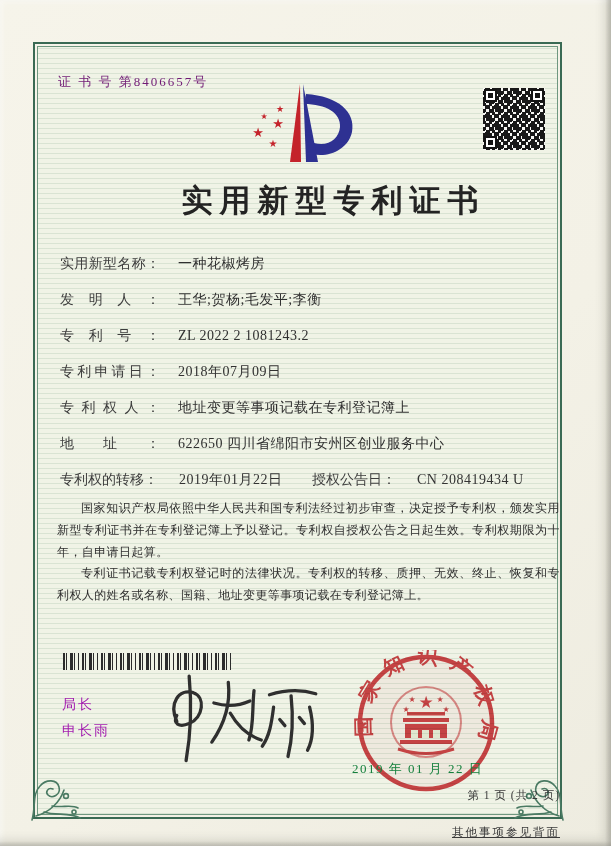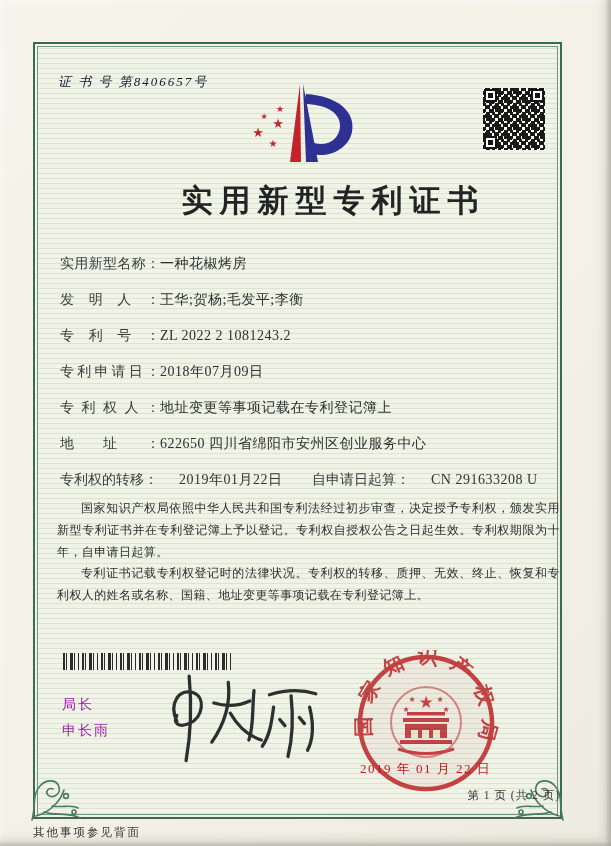--- a/index.html
+++ b/index.html
@@ -26,21 +26,21 @@
     outline-offset:2px;
     background-color:#f0f3e6;
     background-image:repeating-linear-gradient(0deg,
        rgba(125,165,135,.20) 0 1px, rgba(125,165,135,0) 1px 5px);
   }
   .corner{position:absolute;width:62px;height:62px;color:#4a7a63;}
   .corner svg{width:100%;height:100%;}
   .corner.bl{left:-12px;bottom:-10px;}
   .corner.br{right:-12px;bottom:-10px;transform:scaleX(-1);}
 
-  .cert-no{position:absolute;left:58px;top:73px;font-size:13px;color:#0f172a;letter-spacing:2px;font-style:italic;}
+  .cert-no{position:absolute;left:58px;top:73px;font-size:13px;color:#701a75;letter-spacing:2px;}
 
   .logo{position:absolute;left:240px;top:82px;width:125px;height:85px;}
 
   .qr{position:absolute;left:483px;top:88px;width:62px;height:62px;background-color:#f7f7f4;
     background-image:
       repeating-conic-gradient(#191919 0% 25%, rgba(0,0,0,0) 0% 50%),
       repeating-conic-gradient(#191919 0% 25%, #f7f7f4 0% 50%);
     background-size:9px 9px, 6px 6px;
     background-position:2px 3px, 0 0;
   }
@@ -48,45 +48,45 @@
   .finder::after{content:"";position:absolute;left:2px;top:2px;width:5px;height:5px;background:#141414;}
   .finder.tl{left:1px;top:1px;} .finder.tr{right:1px;top:1px;} .finder.bl{left:1px;bottom:1px;}
 
   .doc-title{position:absolute;left:33px;top:180px;width:601px;text-align:center;
     font-size:31px;font-weight:bold;letter-spacing:7px;color:#232323;}
 
   .fields{position:absolute;left:60px;top:246px;width:480px;font-size:14px;color:#333;}
   .frow{line-height:36px;height:36px;white-space:nowrap;position:relative;}
   .flabel{display:inline-block;width:100px;text-align:justify;text-align-last:justify;
     -moz-text-align-last:justify;color:#3d3d3d;vertical-align:top;}
-  .fvalue{margin-left:0;color:#303030;letter-spacing:.5px;}
+  .fvalue{margin-left:18px;color:#303030;letter-spacing:.5px;}
   .grant-num{position:absolute;left:252px;top:0;}
   .glabel{color:#3d3d3d;} .gvalue{margin-left:21px;letter-spacing:.5px;}
 
   .paras{position:absolute;left:57px;top:498px;width:503px;font-size:12px;line-height:1.82;
     text-align:justify;color:#2e2e2e;letter-spacing:.4px;}
   .paras p{margin:0;text-indent:2em;}
 
   .barcode{position:absolute;left:63px;top:653px;width:168px;height:17px;
     background:repeating-linear-gradient(90deg,
       #2c2c2c 0 2px,#f0f3e6 2px 3px,#2c2c2c 3px 4px,#f0f3e6 4px 7px,
       #2c2c2c 7px 10px,#f0f3e6 10px 11px,#2c2c2c 11px 12px,#f0f3e6 12px 15px,
       #2c2c2c 15px 16px,#f0f3e6 16px 19px);
   }
 
   .signer{position:absolute;left:62px;top:692px;font-size:14px;color:#a21caf;line-height:26px;letter-spacing:2px;}
   .signature{position:absolute;left:148px;top:668px;width:175px;height:100px;}
 
   .seal{position:absolute;left:353px;top:650px;width:146px;height:146px;mix-blend-mode:multiply;opacity:.94;}
-  .seal-date{position:absolute;left:360px;top:760px;font-size:13px;color:#b91c1c;letter-spacing:1.5px;z-index:3;}
+  .seal-date{position:absolute;left:352px;top:760px;font-size:13px;color:#15803d;letter-spacing:1.5px;z-index:3;}
 
   .page-info{position:absolute;left:33px;top:788px;width:527px;text-align:right;
     font-size:11.5px;color:#3a3a3a;letter-spacing:1px;}
-  .back-note{position:absolute;left:33px;top:825px;width:527px;text-align:left;
-    font-size:11.5px;color:#3a3a3a;letter-spacing:2px;}
+  .back-note{position:absolute;left:33px;top:825px;width:527px;text-align:right;
+    font-size:11.5px;color:#3a3a3a;letter-spacing:2px;text-decoration:underline;}
 </style>
 </head>
 <body>
 
 <div class="paper"></div>
 
 <div class="frame">
   <div class="corner bl">
     <svg viewBox="0 0 62 62" fill="none" stroke="#4a7a63" stroke-width="1.6" stroke-linecap="round">
       <path d="M6,58 C10,44 6,32 14,24 C20,17 31,17 33,25 C35,33 26,37 22,33 C19,30 22,25 27,27"></path>
@@ -147,21 +147,21 @@
   </div>
   <div class="frow">
     <span class="flabel">专利权人：</span><span class="fvalue">地址变更等事项记载在专利登记簿上</span>
   </div>
   <div class="frow">
     <span class="flabel">地址：</span><span class="fvalue">622650 四川省绵阳市安州区创业服务中心</span>
   </div>
   <div class="frow">
     <span class="glabel">专利权的转移：</span><span class="gvalue">2019年01月22日</span>
     <span class="grant-num">
-      <span class="glabel">自申请日起算：</span><span class="gvalue">CN 291633208 U</span>
+      <span class="glabel">授权公告日：</span><span class="gvalue">CN 208419434 U</span>
     </span>
   </div>
 </div>
 
 <div class="paras">
   <p>国家知识产权局依照中华人民共和国专利法经过初步审查，决定授予专利权，颁发实用新型专利证书并在专利登记簿上予以登记。专利权自授权公告之日起生效。专利权期限为十年，自申请日起算。</p>
   <p>专利证书记载专利权登记时的法律状况。专利权的转移、质押、无效、终止、恢复和专利权人的姓名或名称、国籍、地址变更等事项记载在专利登记簿上。</p>
 </div>
 
 <div class="barcode"></div>

